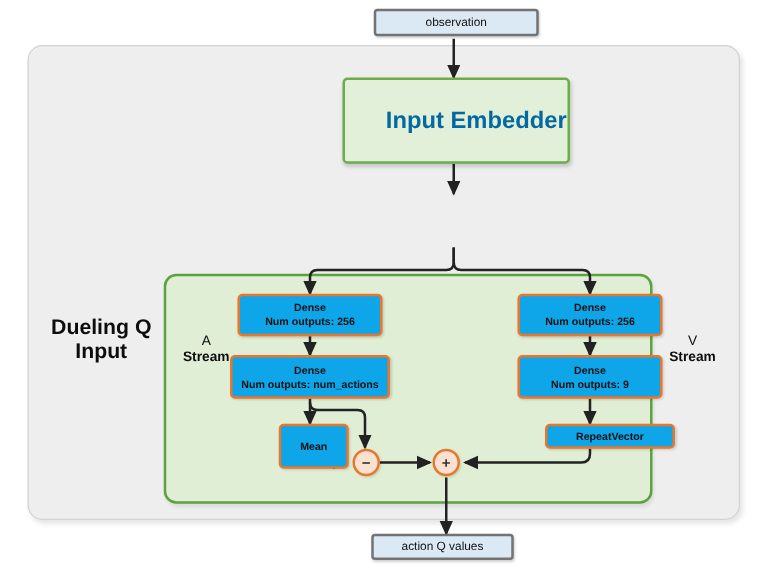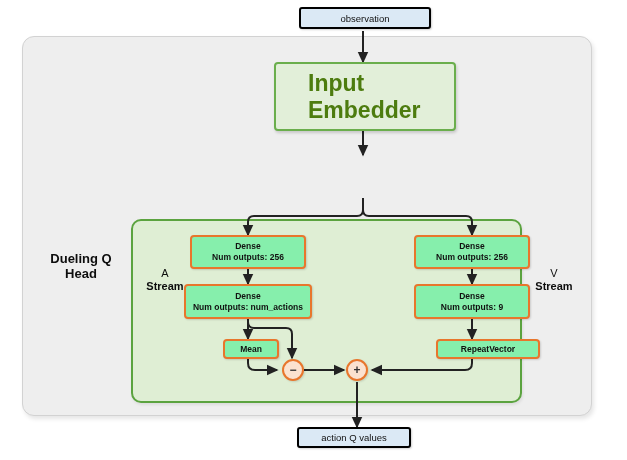--- a/index.html
+++ b/index.html
@@ -49,40 +49,40 @@
     width: 387px; height: 180px;
     background: #dfeed4;
     border: 2px solid #5ba33f;
     border-radius: 10px;
     box-shadow: 1px 2px 3px rgba(0,0,0,0.08);
     z-index: 2;
   }
   
   .io-box {
     background: #dbe9f5;
-    border: 2px solid #000000;
+    border: 2px solid #737373;
     border-radius: 3px;
     font-size: 9.5px;
     color: #111111;
     box-shadow: 1px 1px 2px rgba(0,0,0,0.18);
   }
   
   .stage-box {
     background: #e2efd9;
     border: 2px solid #6aae4c;
     border-radius: 4px;
-    font-size: 23px;
-    font-weight: bold;
-    color: #4d7c0f;
+    font-size: 19px;
+    font-weight: bold;
+    color: #0369a1;
     box-shadow: 1px 2px 3px rgba(0,0,0,0.16);
     padding-left: 32px;
   }
   
   .op-box {
-    background: #86efac;
+    background: #0ea5e9;
     border: 2px solid #e8762c;
     border-radius: 4px;
     color: #111111;
     box-shadow: 1px 1px 2px rgba(0,0,0,0.14);
   }
   .op-title {
     font-size: 8.5px;
     font-weight: bold;
     line-height: 1.25;
   }
@@ -109,21 +109,21 @@
     font-size: 12px;
     font-weight: bold;
     color: #333333;
     line-height: 1;
     z-index: 12;
     box-shadow: 1px 1px 2px rgba(0,0,0,0.12);
   }
   
   .label-big {
     position: absolute;
-    font-size: 13px;
+    font-size: 17px;
     font-weight: bold;
     color: #0d0d0d;
     text-align: center;
     line-height: 1.12;
     z-index: 11;
   }
   .label-small {
     position: absolute;
     font-size: 11px;
     font-weight: bold;
@@ -184,21 +184,21 @@
     <span>observation</span>
   </div>
 
   <div class="node stage-box" style="left:274px; top:62px; width:182px; height:69px;">
     <span>Input Embedder</span>
   </div>
 
 
   <div class="label-big" style="left:32px; top:252px; width:98px;">
     <div>Dueling Q</div>
-    <div>Head</div>
+    <div>Input</div>
   </div>
 
   <div class="label-small" style="left:139px; top:267px; width:52px;">
     <div class="thin">A</div>
     <div>Stream</div>
   </div>
 
   <div class="label-small" style="left:528px; top:267px; width:52px;">
     <div class="thin">V</div>
     <div>Stream</div>
@@ -207,21 +207,21 @@
   <div class="node op-box" style="left:190px; top:235px; width:116px; height:34px;">
     <span class="op-title">Dense</span>
     <span class="op-sub">Num outputs: 256</span>
   </div>
 
   <div class="node op-box" style="left:184px; top:284px; width:128px; height:35px;">
     <span class="op-title">Dense</span>
     <span class="op-sub">Num outputs: num_actions</span>
   </div>
 
-  <div class="node op-box" style="left:223px; top:339px; width:56px; height:20px;">
+  <div class="node op-box" style="left:223px; top:339px; width:56px; height:36px;">
     <span class="op-single">Mean</span>
   </div>
 
   <div class="node op-box" style="left:414px; top:235px; width:116px; height:34px;">
     <span class="op-title">Dense</span>
     <span class="op-sub">Num outputs: 256</span>
   </div>
 
   <div class="node op-box" style="left:414px; top:284px; width:116px; height:35px;">
     <span class="op-title">Dense</span>

